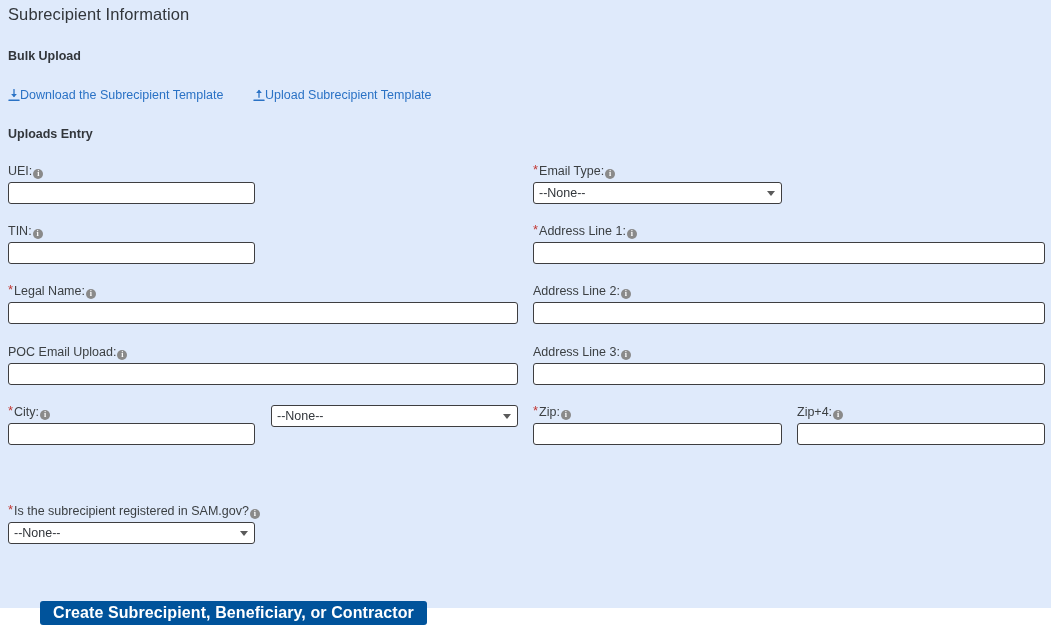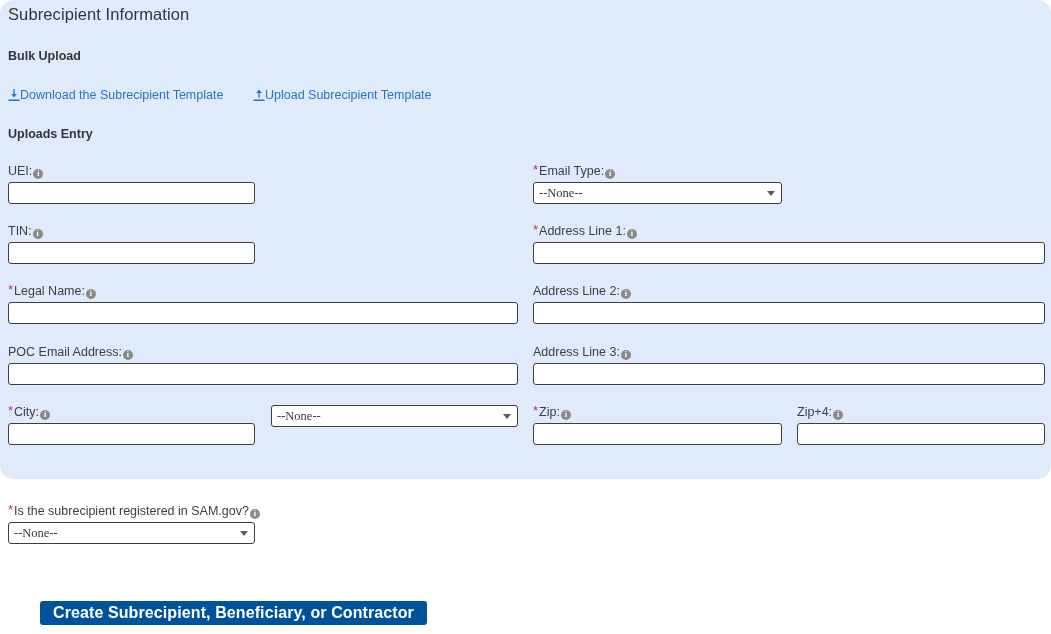--- a/index.html
+++ b/index.html
@@ -10,24 +10,23 @@
   body {
     width: 1051px;
     height: 634px;
     background: #ffffff;
     font-family: "Liberation Sans", sans-serif;
     overflow: hidden;
   }
   .page {
     position: relative;
     width: 1051px;
-    height: 479px;
+    height: 608px;
     background: #dfeafb;
     box-sizing: border-box;
-    border-radius: 14px;
   }
 
   
   .page-title {
     position: absolute;
     left: 8px;
     top: 5px;
     font-size: 16.5px;
     color: #32363b;
     font-weight: 400;
@@ -129,21 +128,21 @@
   }
   .selbox {
     display: block;
     width: 100%;
     height: 22px;
     box-sizing: border-box;
     border: 1px solid #3e3e40;
     border-radius: 3px;
     background: #ffffff;
     font-size: 12.5px;
-    font-family: Liberation Serif, serif;
+    font-family: Liberation Sans, sans-serif;
     color: #32363b;
     padding: 0 20px 0 5px;
     outline: none;
     -webkit-appearance: none;
     -moz-appearance: none;
     appearance: none;
     cursor: pointer;
     line-height: 20px;
   }
   .caret {
@@ -258,21 +257,21 @@
 
   <div class="field" style="left:533px; top:284px; width:512px;">
     <label class="flabel">
       <span>Address Line 2:</span><i class="info-icon">i</i>
     </label>
     <input class="txtbox" type="text" value="" style="">
   </div>
 
   <div class="field" style="left:8px; top:345px; width:510px;">
     <label class="flabel">
-      <span>POC Email Address:</span><i class="info-icon">i</i>
+      <span>POC Email Upload:</span><i class="info-icon">i</i>
     </label>
     <input class="txtbox" type="text" value="" style="">
   </div>
 
   <div class="field" style="left:533px; top:345px; width:512px;">
     <label class="flabel">
       <span>Address Line 3:</span><i class="info-icon">i</i>
     </label>
     <input class="txtbox" type="text" value="" style="">
   </div>

